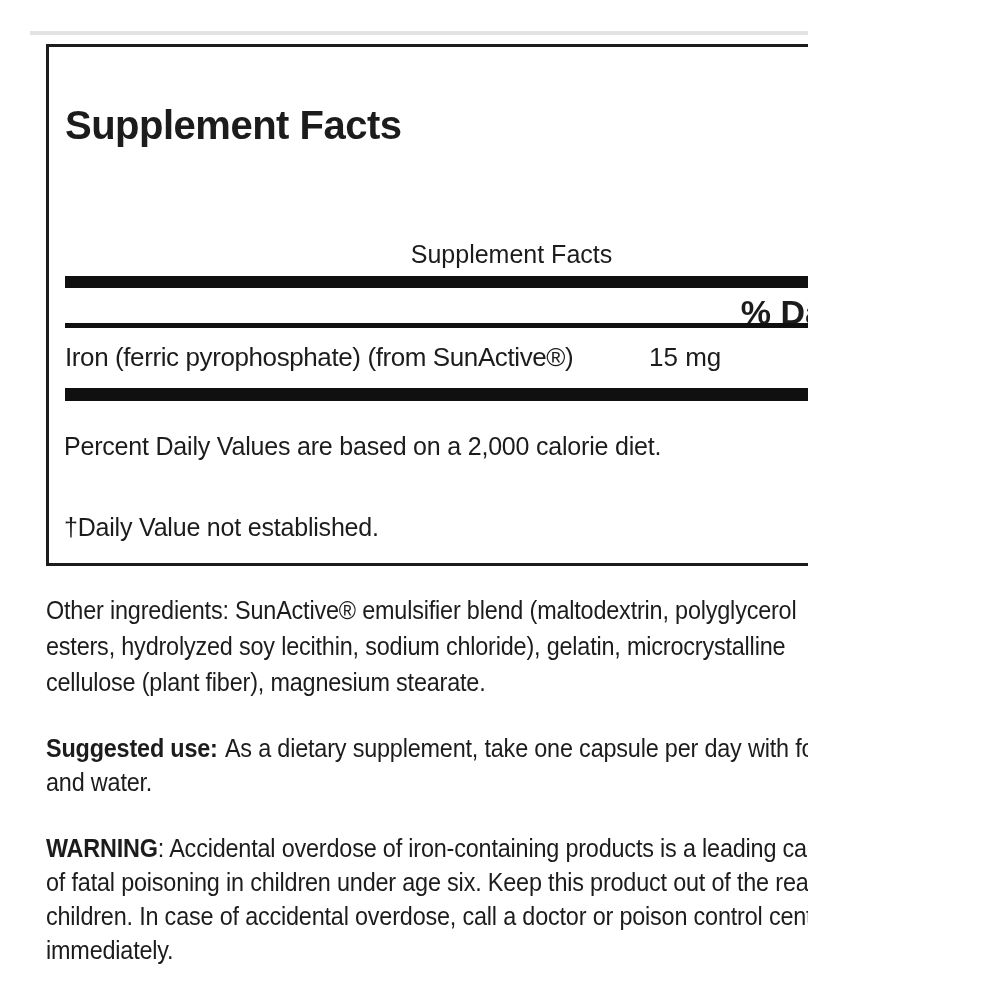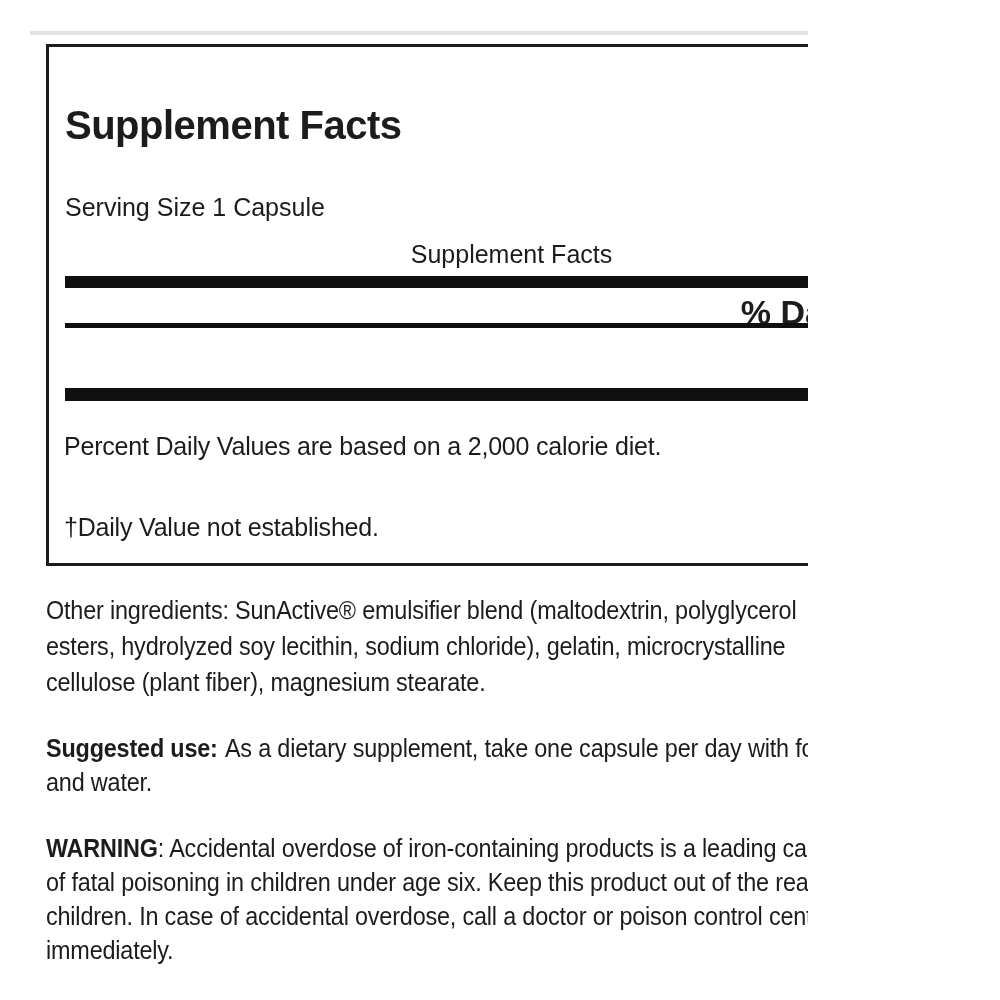--- a/index.html
+++ b/index.html
@@ -130,31 +130,35 @@
 </head>
 <body>
 
 <div class="page">
 
   <div class="top-rule"></div>
 
   <div class="facts-box">
     <div class="title">Supplement Facts</div>
 
-    <div class="serving">Serving Size 1 Capsule</div>
 
     <div class="caption">Supplement Facts</div>
 
     <div class="bar bar1"></div>
 
 
     <div class="hdr-dv">% Daily Value</div>
 
     <div class="bar bar2"></div>
 
+    <div class="nutrient-row">
+      <span class="cell-name">Iron (ferric pyrophosphate) (from SunActive®)</span>
+      <span class="cell-amt">15 mg</span>
+      <span class="cell-dv">83%</span>
+    </div>
 
     <div class="bar bar3"></div>
 
     <div class="fn1">Percent Daily Values are based on a 2,000 calorie diet.</div>
 
     <div class="fn2">†Daily Value not established.</div>
   </div>
 
   <p class="para other">
     <span class="pre">Other ingredients: SunActive® emulsifier blend (maltodextrin, polyglycerol

